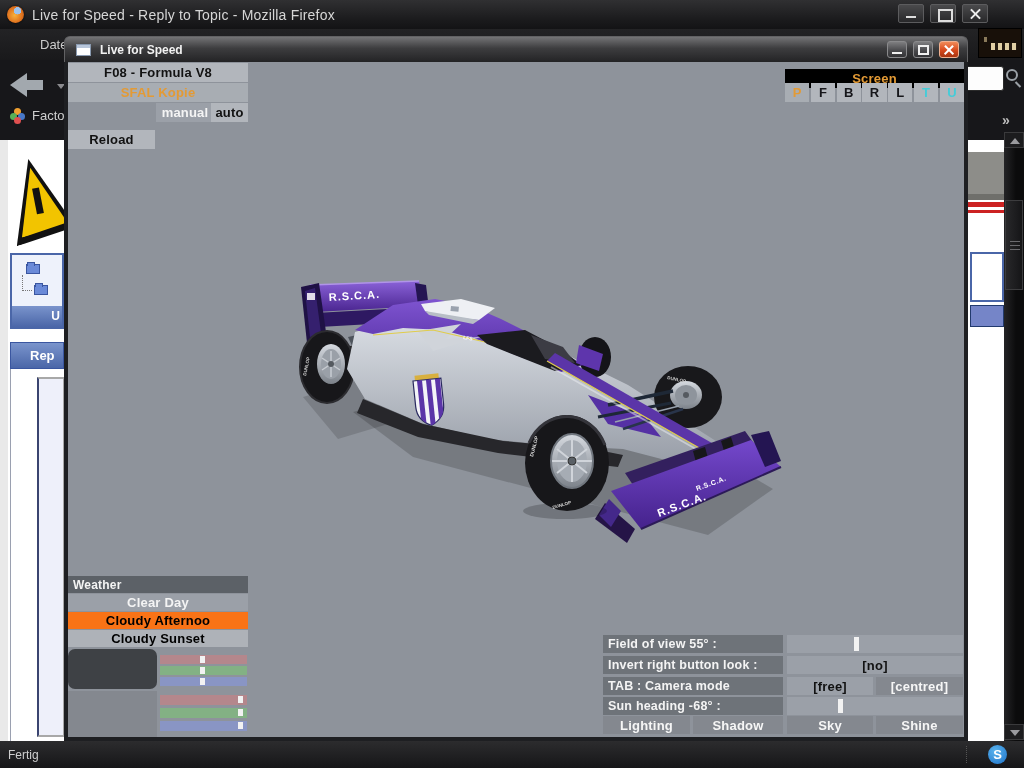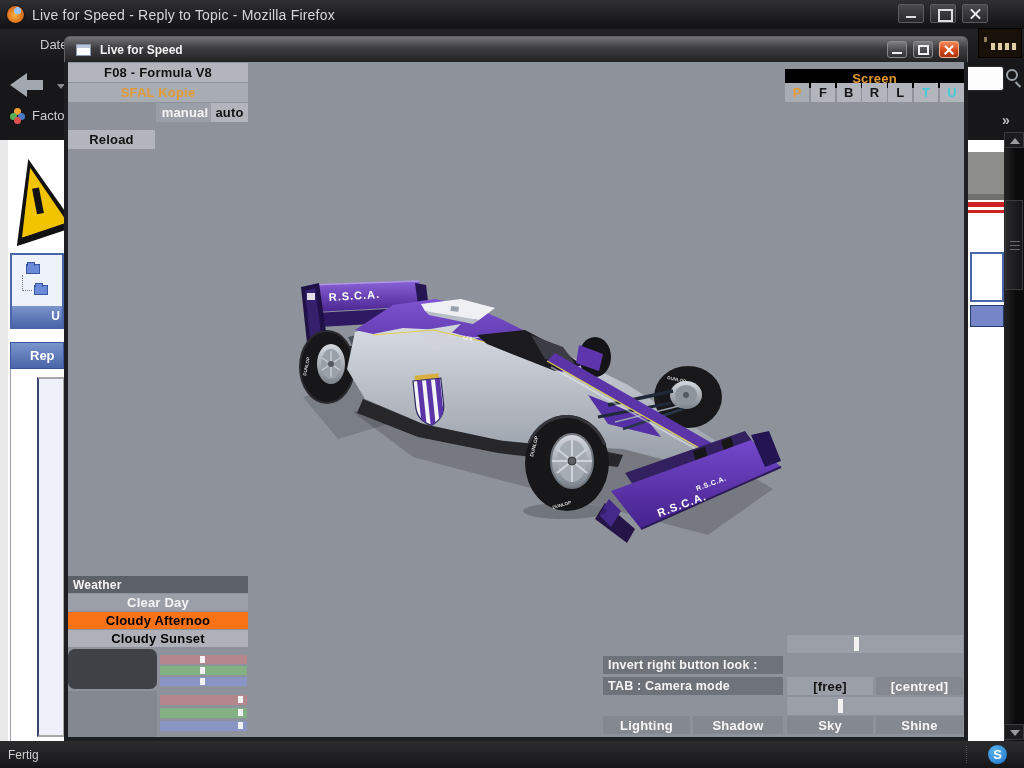--- a/index.html
+++ b/index.html
@@ -333,27 +333,30 @@
           </div>
         <div class="sl grn" style="top:132px; height:10px;">
           <div class="wh" style="left: 92%;"></div>
           </div>
         <div class="sl blu" style="top:145px; height:10px;">
           <div class="wh" style="left: 92%;"></div>
           </div>
       </div>
 
       <div id="settings-panel">
+        <div class="lrow cell-dark lbl" style="left:0; top:0;">Field of view 55° :</div>
         <div class="slider-track" style="top:0;">
           <div class="handle" style="left: 38%;"></div>
         </div>
         <div class="lrow cell-dark lbl" style="left:0; top:21px;">Invert right button look :</div>
+        <div class="lrow cell-sel val" style="top:21px;">[no]</div>
         <div class="lrow cell-dark lbl" style="left:0; top:42px;">TAB : Camera mode</div>
         <div class="lrow cell-sel" style="left:184px; top:42px; width:86px; height:18px; color:#121212;">[free]</div>
         <div class="lrow cell-btn" style="left:273px; top:42px; width:87px; height:18px;">[centred]</div>
+        <div class="lrow cell-dark lbl" style="left:0; top:62px;">Sun heading -68° :</div>
         <div class="slider-track" style="top:62px;">
           <div class="handle" style="left: 29%;"></div>
         </div>
         <div class="lrow cell-btn" style="left:0; top:81px; width:87px; height:18px;">Lighting</div>
         <div class="lrow cell-btn" style="left:90px; top:81px; width:90px; height:18px;">Shadow</div>
         <div class="lrow cell-btn" style="left:184px; top:81px; width:86px; height:18px;">Sky</div>
         <div class="lrow cell-btn" style="left:273px; top:81px; width:87px; height:18px;text-align:right;">Shine</div>
       </div>
 
       <svg style="position:absolute; left:225px; top:215px;" width="490" height="270" viewBox="0 0 490 270">

